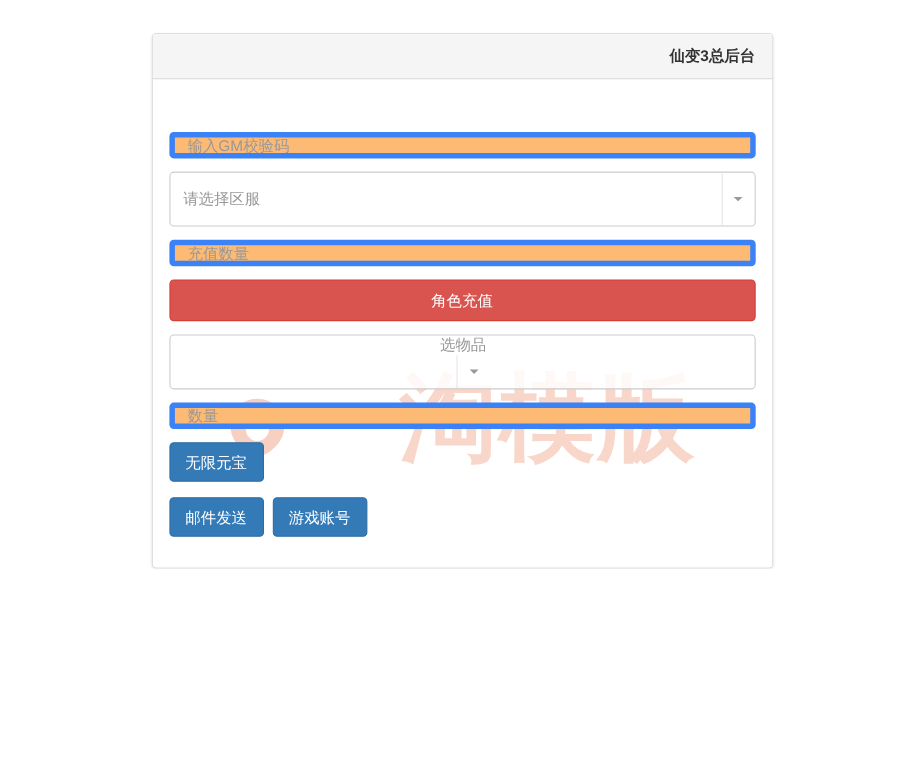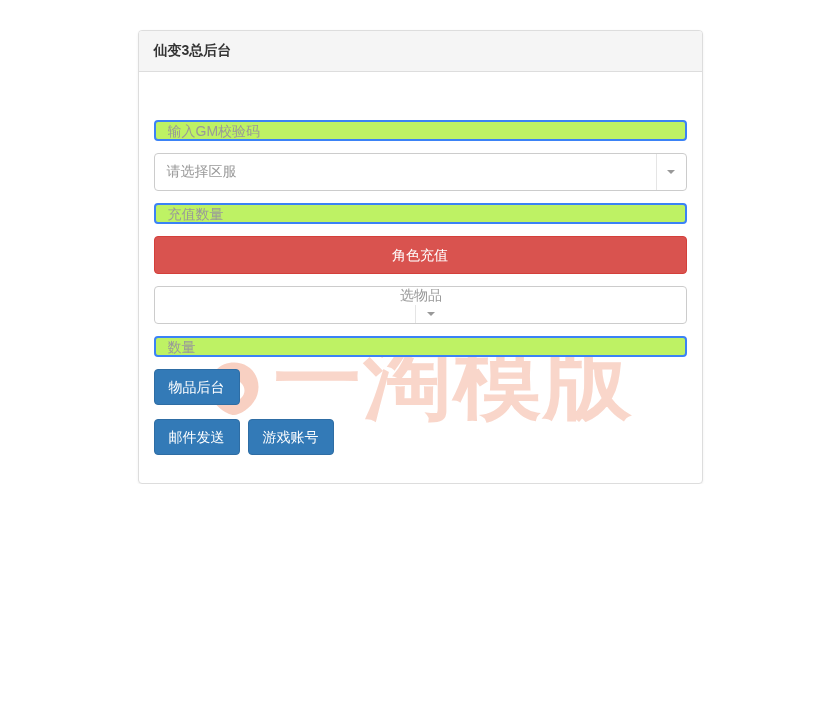--- a/index.html
+++ b/index.html
@@ -23,53 +23,54 @@
       position: relative;
       overflow: hidden;
     }
     .panel-heading {
       padding: 11px 15px;
       border-bottom: 1px solid #ddd;
       background: #f5f5f5;
       font-weight: bold;
       font-size: 14px;
       color: #333;
+      text-align: right;
     }
     .panel-body {
       padding: 48px 15px 28px 15px;
       position: relative;
     }
     .form-control {
       display: block;
       width: 100%;
       height: 21px;
       padding: 7px 12px;
       font-size: 14px;
       line-height: 1.4;
       color: #555;
-      background-color: #bef264;
+      background-color: #fdba74;
       background-image: none;
-      border: 2px solid #3b82f6;
+      border: 5px solid #3b82f6;
       border-radius: 4px;
       margin-bottom: 12px;
     }
     .form-control::placeholder {
       color: #999;
     }
     .select-wrap {
       position: relative;
       width: 100%;
       margin-bottom: 12px;
     }
     .select-control {
       display: flex;
       align-items: center;
       justify-content: space-between;
       width: 100%;
-      height: 38px;
+      height: 50px;
       padding: 0 10px 0 12px;
       font-size: 14px;
       color: #999;
       background-color: #fff;
       border: 1px solid #ccc;
       border-radius: 4px;
       cursor: pointer;
     }
     .select-caret {
       width: 20px;
@@ -187,21 +188,21 @@
           <span>选物品</span>
           <span class="select-caret">
               <span class="caret"></span>
             </span>
         </div>
       </div>
 
       <input type="text" class="form-control" placeholder="数量" style="">
 
       <div class="btn-row">
-        <button class="btn btn-primary">物品后台</button>
+        <button class="btn btn-primary">无限元宝</button>
       </div>
 
 
       <div class="btn-row">
         <button class="btn btn-primary">邮件发送</button>
         <button class="btn btn-primary">游戏账号</button>
       </div>
     </div>
   </div>
 </div>

